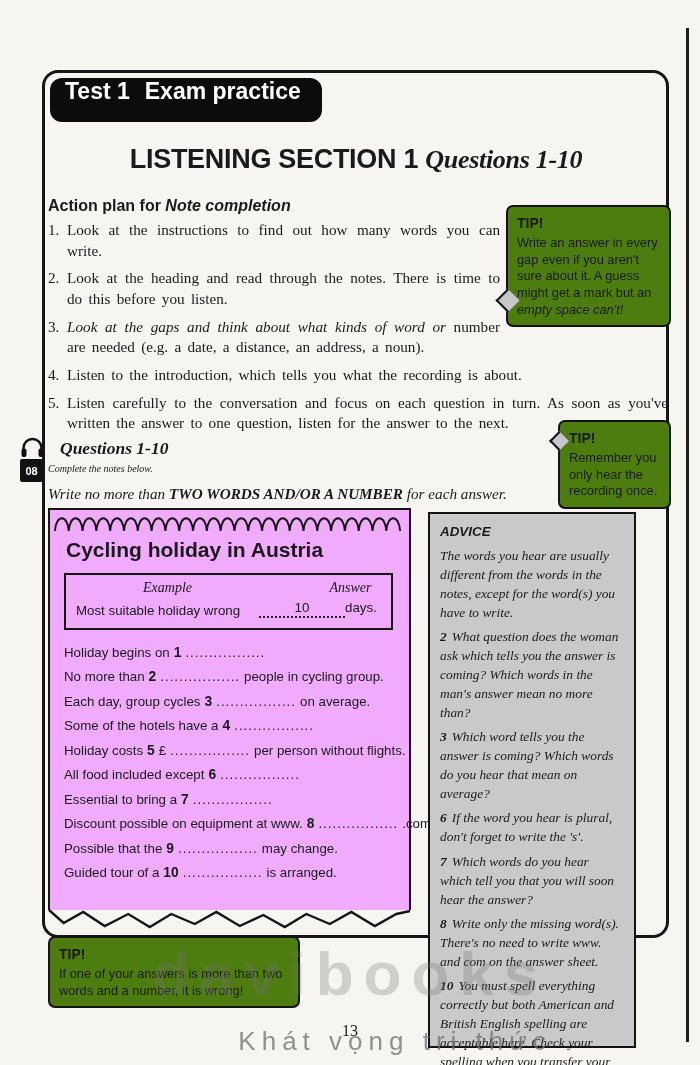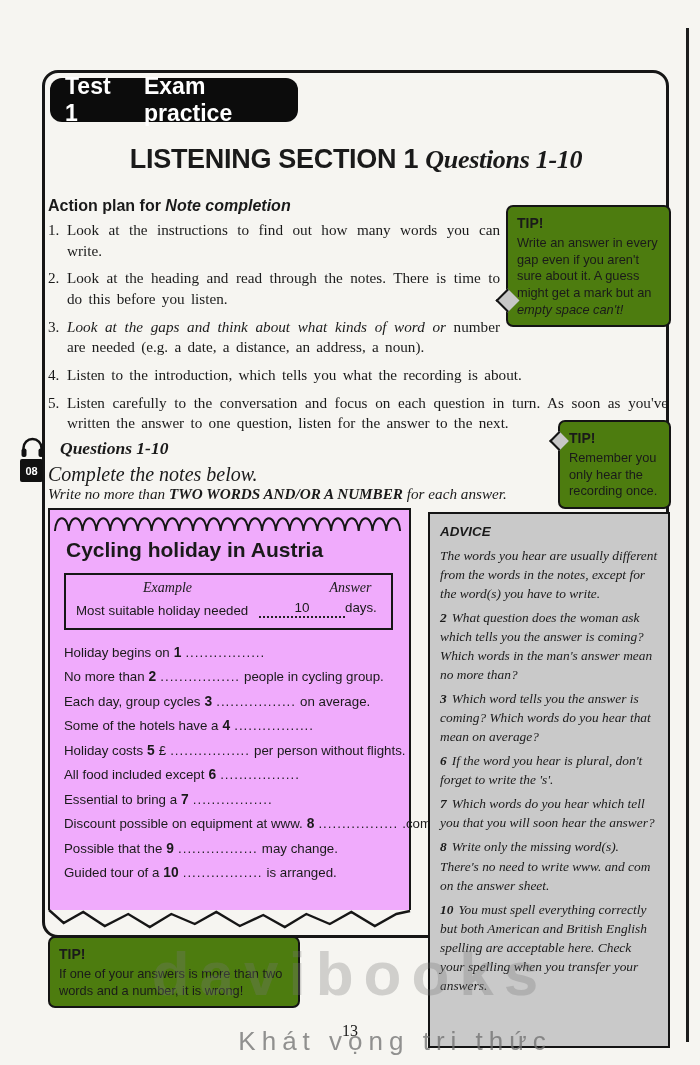--- a/index.html
+++ b/index.html
@@ -17,25 +17,25 @@
     width: 627px; height: 868px;
     border: 3px solid #161616; border-radius: 16px;
     z-index: 1;
   }
   .right-edge {
     position: absolute; left: 686px; top: 28px; width: 3px; height: 1014px;
     background: #1c1c1c; z-index: 1;
   }
   .badge {
     position: absolute; left: 50px; top: 78px; z-index: 3;
-    width: 248px; height: 44px;
+    width: 272px; height: 44px;
     background: #0c0c0c; border-radius: 12px;
     color: #fff; font-family: "Liberation Sans", sans-serif;
     font-weight: 700; font-size: 23px;
-    display: flex; align-items: center; gap: 15px; padding-left: 15px;
+    display: flex; gap: 15px; padding-left: 15px;
   }
   .title {
     position: absolute; left: 0; top: 138px; width: 700px; z-index: 2;
     text-align: center; margin: 6px;
     font-family: "Liberation Sans", sans-serif;
     font-weight: 800; font-size: 27px; letter-spacing: -0.3px;
   }
   .title-sub { font-family: "Liberation Serif", serif; font-style: italic; font-weight: 700; font-size: 26px; }
   .action-heading {
     position: absolute; left: 48px; top: 197px; z-index: 2;
@@ -79,21 +79,21 @@
   .track-badge {
     position: absolute; left: 20px; top: 459px; z-index: 3;
     width: 23px; height: 23px; background: #111; color: #fff;
     font-family: "Liberation Sans", sans-serif; font-size: 11px; font-weight: 700;
     display: flex; align-items: center; justify-content: center; border-radius: 2px;
   }
   .q-heading {
     position: absolute; left: 60px; top: 438px; z-index: 2;
     font-weight: 700; font-style: italic; font-size: 17.5px;
   }
-  .q-instr1 { position: absolute; left: 48px; top: 463px; z-index: 2; font-style: italic; font-size: 20px; }
+  .q-instr1 { position: absolute; left: 48px; top: 463px; z-index: 2; font-style: italic; font-size: 10px; }
   .q-instr2 { position: absolute; left: 48px; top: 485px; z-index: 2; font-style: italic; font-size: 15.2px; }
   .q-instr2 b { font-weight: 700; }
   .notes {
     position: absolute; left: 48px; top: 508px; z-index: 2;
     width: 363px; height: 402px;
     border: 2.5px solid #161616; border-bottom: none;
     background: #f0abfc;
   }
   .spiral-svg { display: block; width: 100%; height: 24px; }
   .notes-title {
@@ -118,21 +118,21 @@
   .nline { margin-bottom: 9.5px; white-space: nowrap; }
   .nline > * { margin-right: 4px; }
   .nnum { font-size: 13.8px; }
   .ndots { letter-spacing: 1px; color: #222; }
   .torn {
     position: absolute; left: -2.5px; top: 100%; margin-top: -2px;
     width: calc(100% + 5px); height: 24px;
   }
   .advice {
     position: absolute; left: 428px; top: 512px; z-index: 3;
-    width: 242px; height: 536px;
+    width: 208px; height: 536px;
     background: #c9c9c9; border: 2px solid #141414;
     padding: 8px 10px;
   }
   .advice-heading { font-family: "Liberation Sans", sans-serif; font-weight: 700; font-size: 15px; margin: 0 0 4px 0; }
   .advice p { margin: 0 0 5px 0; font-style: italic; font-size: 13.4px; line-height: 1.42; }
   .advice-num { margin-right: 5px; font-weight: 700; }
   .page-number {
     position: absolute; left: 0; top: 1022px; width: 700px; z-index: 2;
     text-align: center; font-size: 16px;
   }
@@ -227,21 +227,21 @@
       <path id="spiral-path" d="M5 21 c1 -17 13 -17 14 0 c1 -17 13 -17 14 0 c1 -17 13 -17 14 0 c1 -17 13 -17 14 0 c1 -17 13 -17 14 0 c1 -17 13 -17 14 0 c1 -17 13 -17 14 0 c1 -17 13 -17 14 0 c1 -17 13 -17 14 0 c1 -17 13 -17 14 0 c1 -17 13 -17 14 0 c1 -17 13 -17 14 0 c1 -17 13 -17 14 0 c1 -17 13 -17 14 0 c1 -17 13 -17 14 0 c1 -17 13 -17 14 0 c1 -17 13 -17 14 0 c1 -17 13 -17 14 0 c1 -17 13 -17 14 0 c1 -17 13 -17 14 0 c1 -17 13 -17 14 0 c1 -17 13 -17 14 0 c1 -17 13 -17 14 0 c1 -17 13 -17 14 0 c1 -17 13 -17 14 0" fill="none" stroke="#161616" stroke-width="2"></path>
     </svg>
     <div class="notes-title">Cycling holiday in Austria</div>
 
     <div class="example-box">
       <div class="ex-head">
         <span class="ex-h">Example</span>
         <span class="ex-h">Answer</span>
       </div>
       <div class="ex-row">
-        <span class="ex-text">Most suitable holiday needed</span>
+        <span class="ex-text">Most suitable holiday wrong</span>
         <span>
           <span class="ans-blank"><span>10</span></span><span class="ex-after">days.</span>
         </span>
       </div>
     </div>
 
     <div class="nlines">
       <div class="nline">
           <span class="npre">Holiday begins on</span><b class="nnum">1</b><span class="ndots">.................</span>
         </div>

